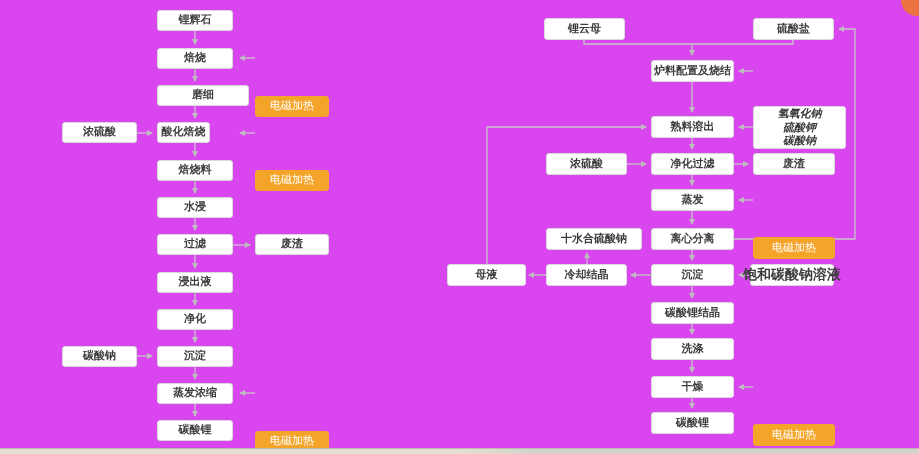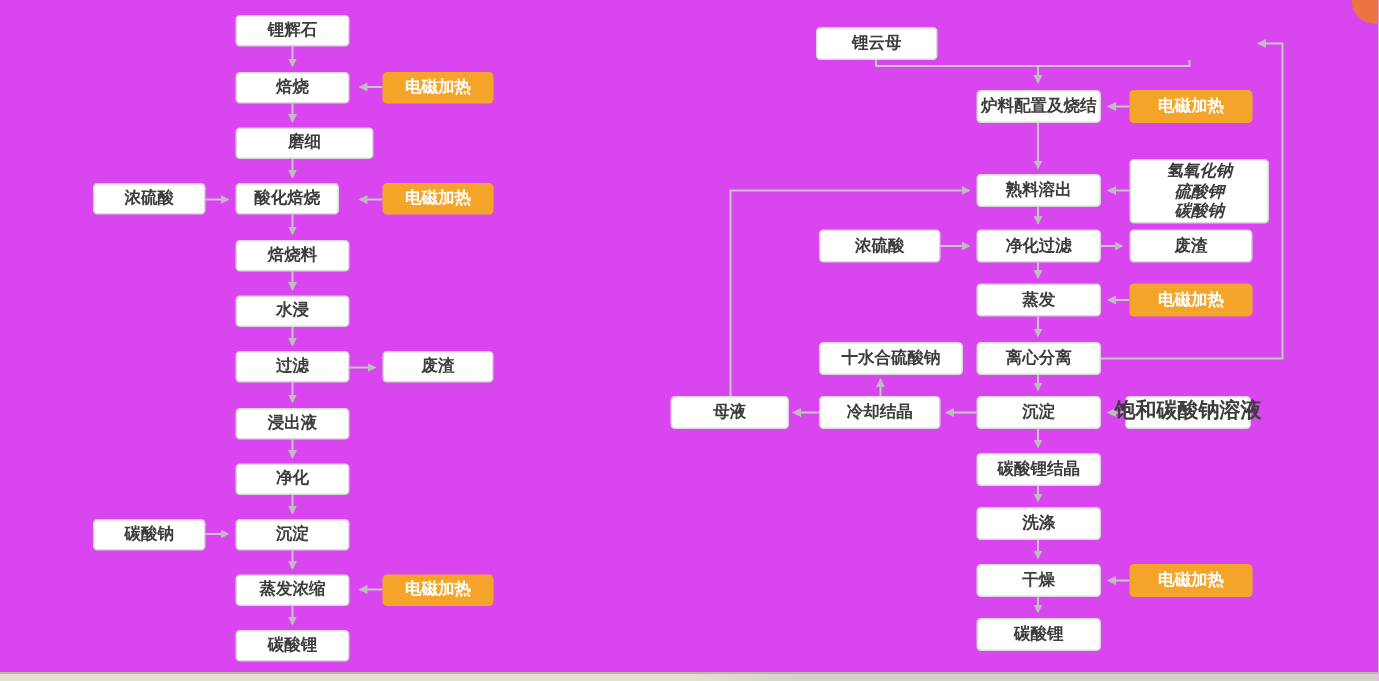--- a/index.html
+++ b/index.html
@@ -10,21 +10,21 @@
   svg.wires{position:absolute;left:0;top:0;width:919px;height:454px;pointer-events:none;}
   .node{
     position:absolute;box-sizing:border-box;
     background:#ffffff;border:1px solid #d9d9d9;border-radius:3px;
     color:#3d3d3d;font-size:11px;font-weight:600;
     display:flex;align-items:center;justify-content:center;
     text-align:center;line-height:1.1;white-space:nowrap;
   }
   .node.heat{
     background:var(--heat,#F5A42A);border-color:var(--heat,#F5A42A);
-    color:#ffffff;font-weight:700;
+    color:#ffffff;font-weight:400;margin-top:48px;
   }
   .node.multi{flex-direction:column;justify-content:center;line-height:1.25;font-style:italic;}
   .node.small-text{font-size:14px;}
   .corner-badge{
     position:absolute;top:-16px;right:-14px;width:32px;height:32px;
     border-radius:50%;background:var(--corner,#EB7442);
   }
   .footer-bar{
     position:absolute;left:0;bottom:0;width:100%;height:5px;
     border-top:1px solid #beb9ae;
@@ -90,35 +90,36 @@
       <path d="M487 264 V127 H646" marker-end="url(#ah)"></path>
       <path d="M734 239 H855 V29 H839" marker-end="url(#ah)"></path>
     </g>
   </svg>
 
   <div class="node" style="left:157px;top:10px;width:76px;height:21px">锂辉石</div>
   <div class="node" style="left:157px;top:48px;width:76px;height:21px">焙烧</div>
   <div class="node heat" style="left:255px;top:48px;width:74px;height:21px">电磁加热</div>
   <div class="node" style="left:157px;top:85px;width:92px;height:21px">磨细</div>
   <div class="node" style="left:62px;top:122px;width:75px;height:21px">浓硫酸</div>
-  <div class="node" style="left:157px;top:122px;width:69px;height:21px">酸化焙烧</div>
+  <div class="node" style="left:157px;top:122px;width:53px;height:21px">酸化焙烧</div>
   <div class="node heat" style="left:255px;top:122px;width:74px;height:21px">电磁加热</div>
   <div class="node" style="left:157px;top:160px;width:76px;height:21px">焙烧料</div>
   <div class="node" style="left:157px;top:197px;width:76px;height:21px">水浸</div>
   <div class="node" style="left:157px;top:234px;width:76px;height:21px">过滤</div>
   <div class="node" style="left:255px;top:234px;width:74px;height:21px">废渣</div>
   <div class="node" style="left:157px;top:272px;width:76px;height:21px">浸出液</div>
   <div class="node" style="left:157px;top:309px;width:76px;height:21px">净化</div>
   <div class="node" style="left:62px;top:346px;width:75px;height:21px">碳酸钠</div>
   <div class="node" style="left:157px;top:346px;width:76px;height:21px">沉淀</div>
   <div class="node" style="left:157px;top:383px;width:76px;height:21px">蒸发浓缩</div>
   <div class="node heat" style="left:255px;top:383px;width:74px;height:21px">电磁加热</div>
   <div class="node" style="left:157px;top:420px;width:76px;height:21px">碳酸锂</div>
 
   <div class="node" style="left:544px;top:18px;width:81px;height:22px">锂云母</div>
+  <div class="node" style="left:753px;top:18px;width:81px;height:22px">硫酸盐</div>
   <div class="node" style="left:651px;top:60px;width:83px;height:22px">炉料配置及烧结</div>
   <div class="node heat" style="left:753px;top:60px;width:82px;height:22px">电磁加热</div>
   <div class="node" style="left:651px;top:116px;width:83px;height:22px">熟料溶出</div>
   <div class="node multi" style="left:753px;top:106px;width:93px;height:43px">
     <div>氢氧化钠</div>
     <div>硫酸钾</div>
     <div>碳酸钠</div>
   </div>
   <div class="node" style="left:546px;top:153px;width:81px;height:22px">浓硫酸</div>
   <div class="node" style="left:651px;top:153px;width:83px;height:22px">净化过滤</div>

